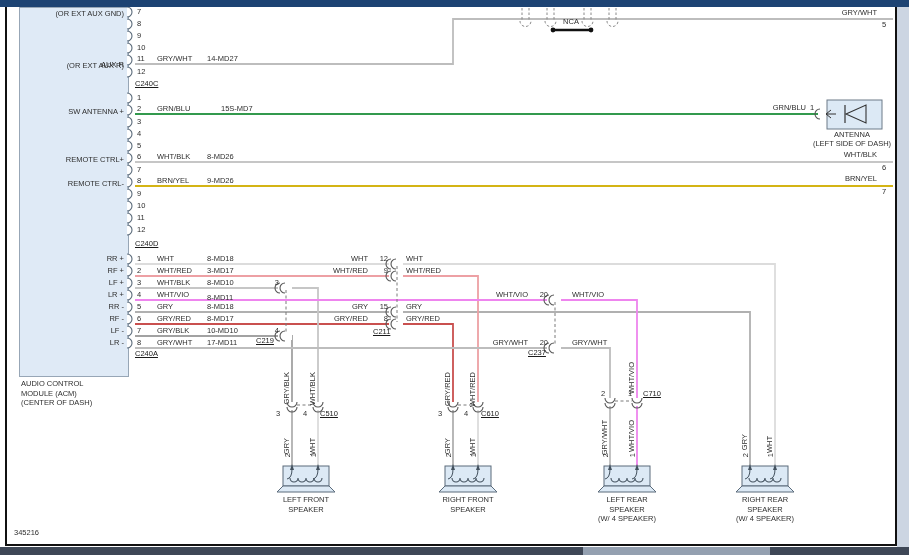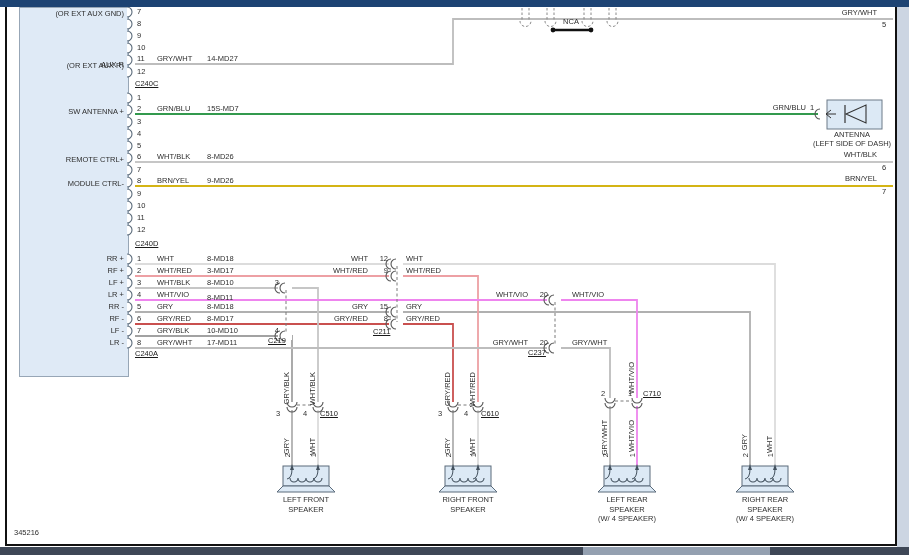--- a/index.html
+++ b/index.html
@@ -123,21 +123,21 @@
       <path d="M846 114L866 105V123Z" fill="none" stroke="#333" stroke-width="1.1"></path>
     </g>
   </svg>
 
   <div class="lbl r" style="right:785px;top:1px">AUX GND</div>
   <div class="lbl r" style="right:785px;top:10px">(OR EXT AUX GND)</div>
   <div class="lbl r" style="right:785px;top:61px">AUX R</div>
   <div class="lbl r" style="right:785px;top:62px">(OR EXT AUX R)</div>
   <div class="lbl r" style="right:785px;top:108px">SW ANTENNA +</div>
   <div class="lbl r" style="right:785px;top:156px">REMOTE CTRL+</div>
-  <div class="lbl r" style="right:785px;top:180px">MODULE CTRL-</div>
+  <div class="lbl r" style="right:785px;top:180px">REMOTE CTRL-</div>
   <div class="lbl r" style="right:785px;top:255px">RR +</div>
   <div class="lbl r" style="right:785px;top:267px">RF +</div>
   <div class="lbl r" style="right:785px;top:279px">LF +</div>
   <div class="lbl r" style="right:785px;top:291px">LR +</div>
   <div class="lbl r" style="right:785px;top:303px">RR -</div>
   <div class="lbl r" style="right:785px;top:315px">RF -</div>
   <div class="lbl r" style="right:785px;top:327px">LF -</div>
   <div class="lbl r" style="right:785px;top:339px">LR -</div>
 
   <div class="lbl" style="left:137px;top:8px">7</div>
@@ -165,25 +165,28 @@
   <div class="lbl" style="left:137px;top:255px">1</div>
   <div class="lbl" style="left:137px;top:267px">2</div>
   <div class="lbl" style="left:137px;top:279px">3</div>
   <div class="lbl" style="left:137px;top:291px">4</div>
   <div class="lbl" style="left:137px;top:303px">5</div>
   <div class="lbl" style="left:137px;top:315px">6</div>
   <div class="lbl" style="left:137px;top:327px">7</div>
   <div class="lbl" style="left:137px;top:339px">8</div>
   <div class="lbl u" style="left:135px;top:350px">C240A</div>
 
+  <div class="lbl pre" style="left:21px;top:379px;line-height:9.5px">AUDIO CONTROL
+MODULE (ACM)
+(CENTER OF DASH)</div>
 
   <div class="lbl" style="left:157px;top:55px">GRY/WHT</div>
   <div class="lbl" style="left:207px;top:55px">14-MD27</div>
   <div class="lbl" style="left:157px;top:105px">GRN/BLU</div>
-  <div class="lbl" style="left:207px;top:105px">15S-MD7</div>
+  <div class="lbl" style="left:221px;top:105px">15S-MD7</div>
   <div class="lbl" style="left:157px;top:153px">WHT/BLK</div>
   <div class="lbl" style="left:207px;top:153px">8-MD26</div>
   <div class="lbl" style="left:157px;top:177px">BRN/YEL</div>
   <div class="lbl" style="left:207px;top:177px">9-MD26</div>
   <div class="lbl" style="left:157px;top:255px">WHT</div>
   <div class="lbl" style="left:207px;top:255px">8-MD18</div>
   <div class="lbl" style="left:157px;top:267px">WHT/RED</div>
   <div class="lbl" style="left:207px;top:267px">3-MD17</div>
   <div class="lbl" style="left:157px;top:279px">WHT/BLK</div>
   <div class="lbl" style="left:207px;top:279px">8-MD10</div>
@@ -209,21 +212,21 @@
   <div class="lbl r" style="right:541px;top:303px">GRY</div>
   <div class="lbl r" style="right:521px;top:303px">15</div>
   <div class="lbl" style="left:406px;top:303px">GRY</div>
   <div class="lbl r" style="right:541px;top:315px">GRY/RED</div>
   <div class="lbl r" style="right:521px;top:315px">8</div>
   <div class="lbl" style="left:406px;top:315px">GRY/RED</div>
   <div class="lbl u" style="left:373px;top:328px">C211</div>
 
   <div class="lbl r" style="right:630px;top:279px">3</div>
   <div class="lbl r" style="right:630px;top:327px">4</div>
-  <div class="lbl u" style="left:268px;top:337px">C219</div>
+  <div class="lbl u" style="left:256px;top:337px">C219</div>
 
   <div class="lbl r" style="right:381px;top:291px">WHT/VIO</div>
   <div class="lbl r" style="right:361px;top:291px">20</div>
   <div class="lbl" style="left:572px;top:291px">WHT/VIO</div>
   <div class="lbl r" style="right:381px;top:339px">GRY/WHT</div>
   <div class="lbl r" style="right:361px;top:339px">20</div>
   <div class="lbl" style="left:572px;top:339px">GRY/WHT</div>
   <div class="lbl u" style="left:528px;top:349px">C237</div>
 
   <div class="lbl" style="left:882px;top:0px">4</div>

